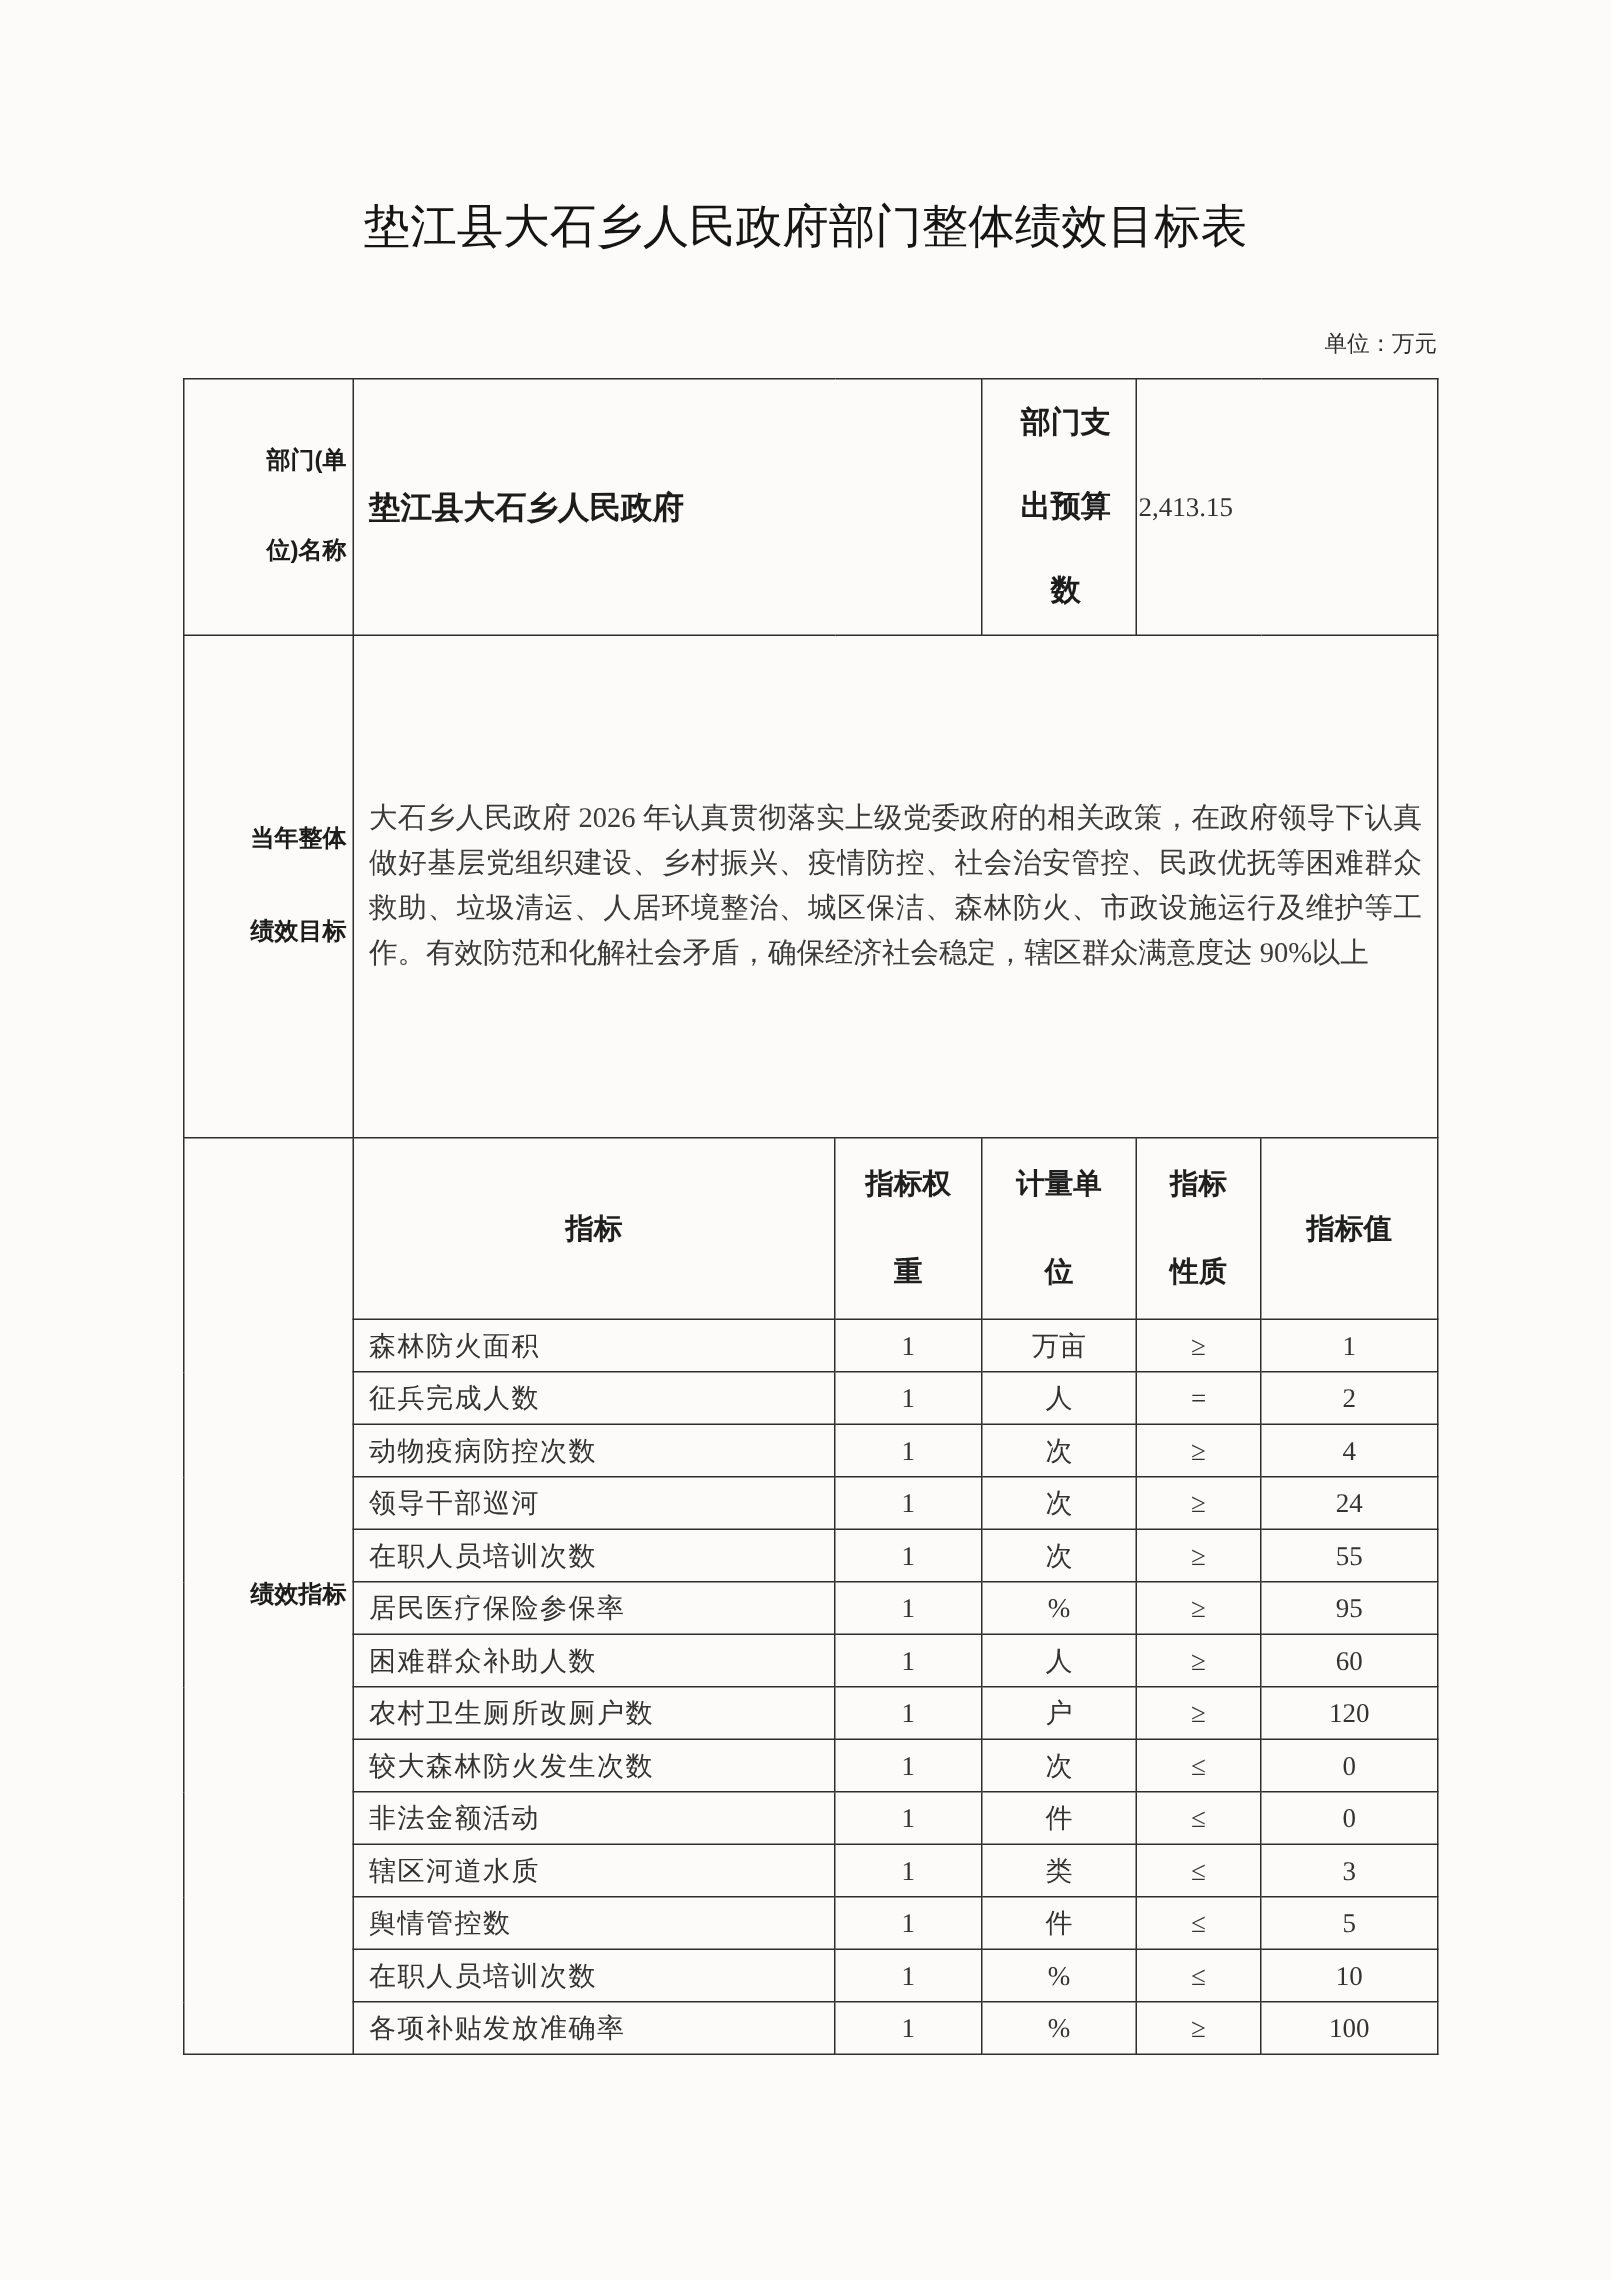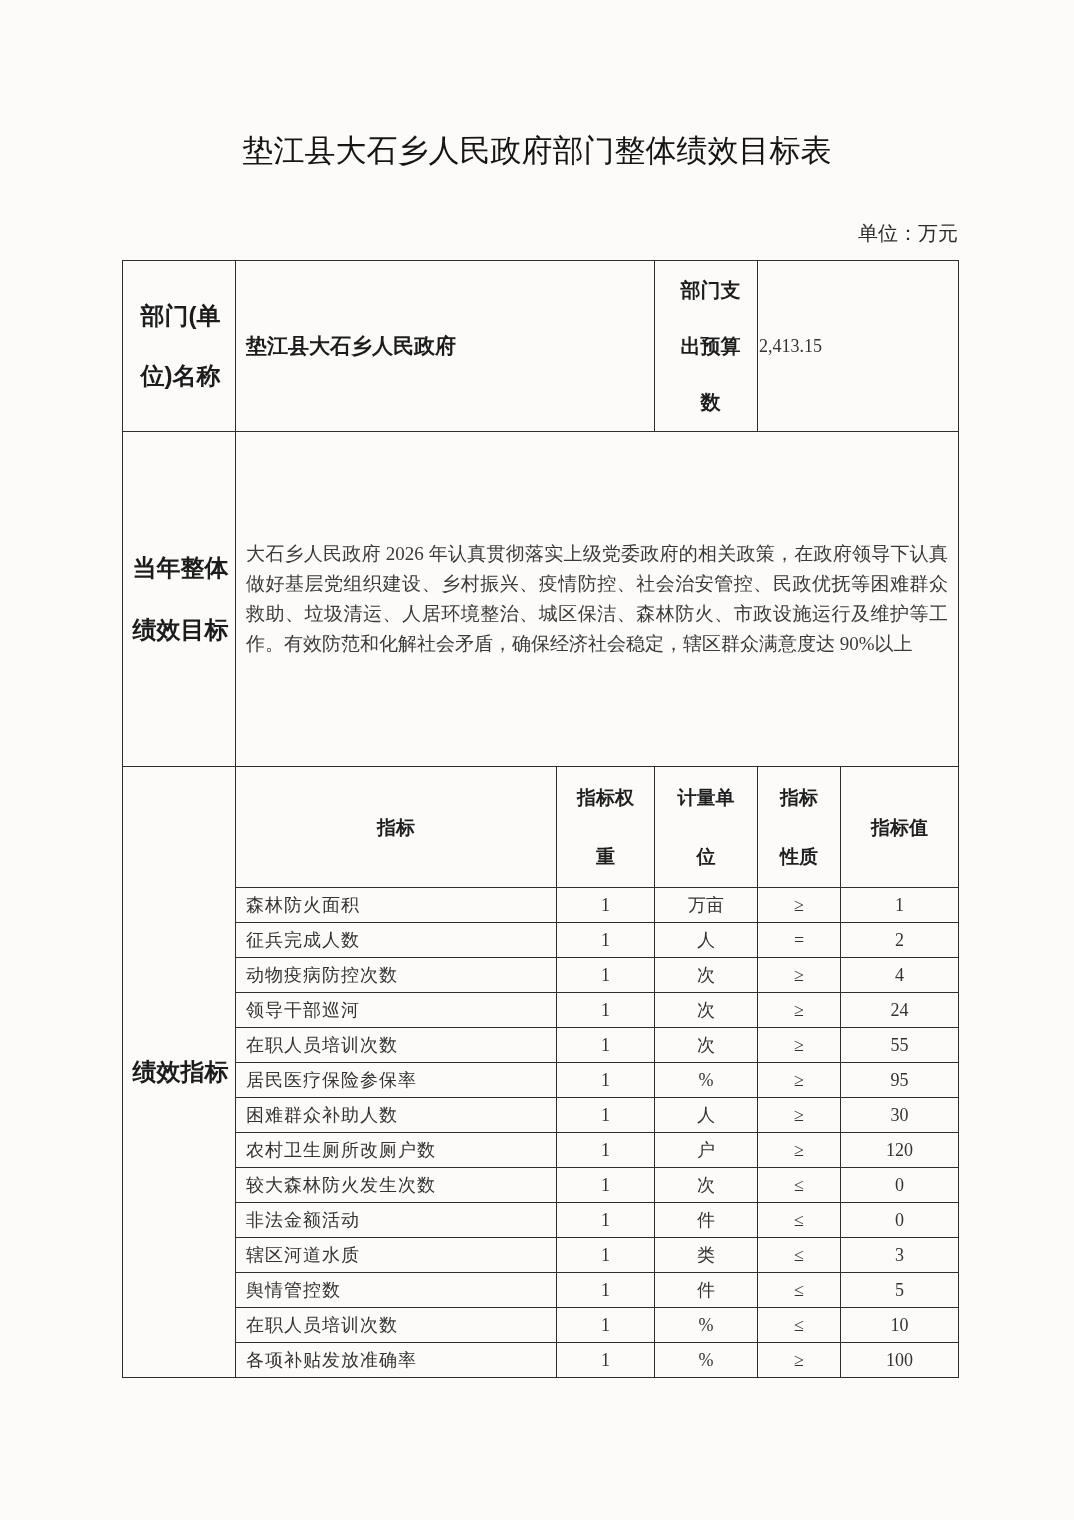--- a/index.html
+++ b/index.html
@@ -17,21 +17,21 @@
     font-family:"Liberation Sans","DejaVu Sans",sans-serif;
     font-weight:400;
     font-size:31px;
     color:#151515;
     letter-spacing:0px;
   }
   .unit-note{
     width:836px;
     margin:48px 0 13px 122px;
     text-align:right;
-    font-size:20px;
+    font-size:15px;
     color:#2c2c2c;
   }
   table.perf{
     width:836px;
     margin-left:122px;
     border-collapse:collapse;
     table-layout:fixed;
   }
   table.perf td{
     border:1.5px solid #2e2e2e;
@@ -40,23 +40,23 @@
   }
   
   tr.r-info{height:169px;}
   tr.r-goal{height:335px;}
   tr.r-head{height:108px;}
   tr.r-data{height:35px;padding-left:48px;}
   
   .lbl{
     font-family:"Liberation Sans","DejaVu Sans",sans-serif;
     font-weight:700;
-    font-size:24px;
+    font-size:16px;
     color:#1c1c1c;
-    text-align:center;
+    text-align:right;
     padding:0 4px 0 7px;
     line-height:60px;
     white-space:pre-line;
   }
   .lbl-center{
     font-family:"Liberation Sans","DejaVu Sans",sans-serif;
     font-weight:700;
     font-size:20px;
     color:#1c1c1c;
     text-align:center;
@@ -195,21 +195,21 @@
       <td class="c-mid">1</td>
       <td class="c-mid">%</td>
       <td class="c-mid">≥</td>
       <td class="c-mid">95</td>
     </tr>
     <tr class="r-data">
       <td class="c-name">困难群众补助人数</td>
       <td class="c-mid">1</td>
       <td class="c-mid">人</td>
       <td class="c-mid">≥</td>
-      <td class="c-mid">30</td>
+      <td class="c-mid">60</td>
     </tr>
     <tr class="r-data">
       <td class="c-name">农村卫生厕所改厕户数</td>
       <td class="c-mid">1</td>
       <td class="c-mid">户</td>
       <td class="c-mid">≥</td>
       <td class="c-mid">120</td>
     </tr>
     <tr class="r-data">
       <td class="c-name">较大森林防火发生次数</td>

